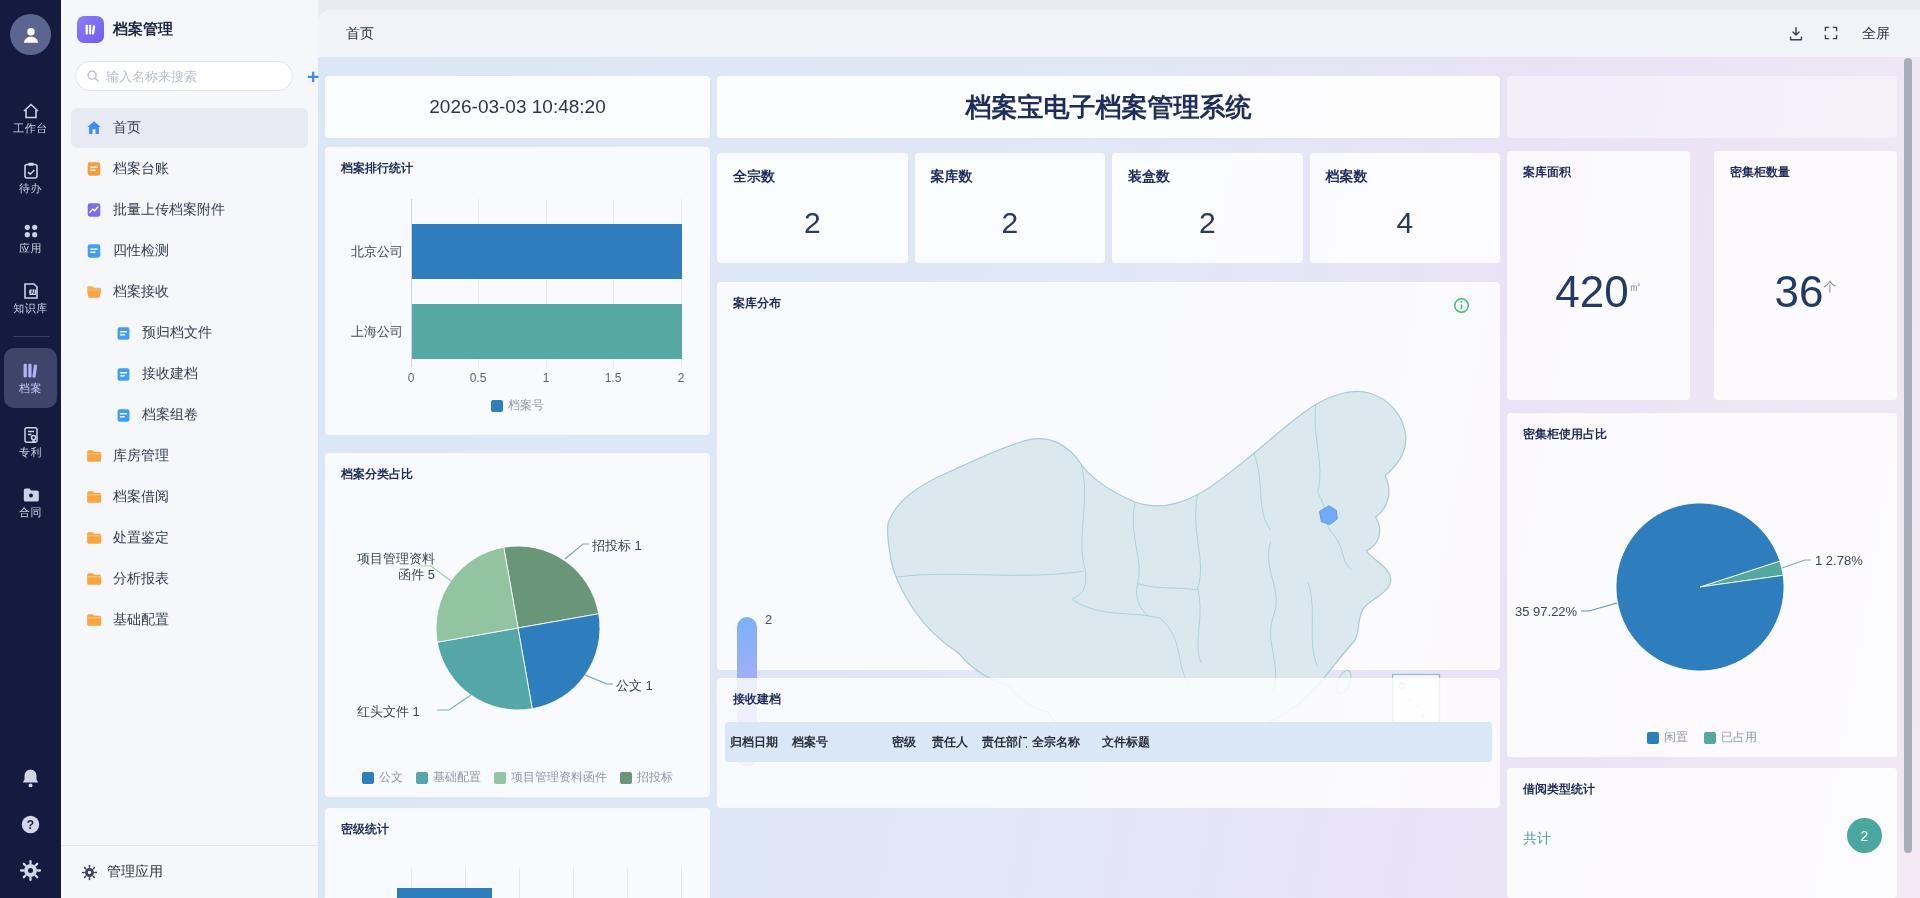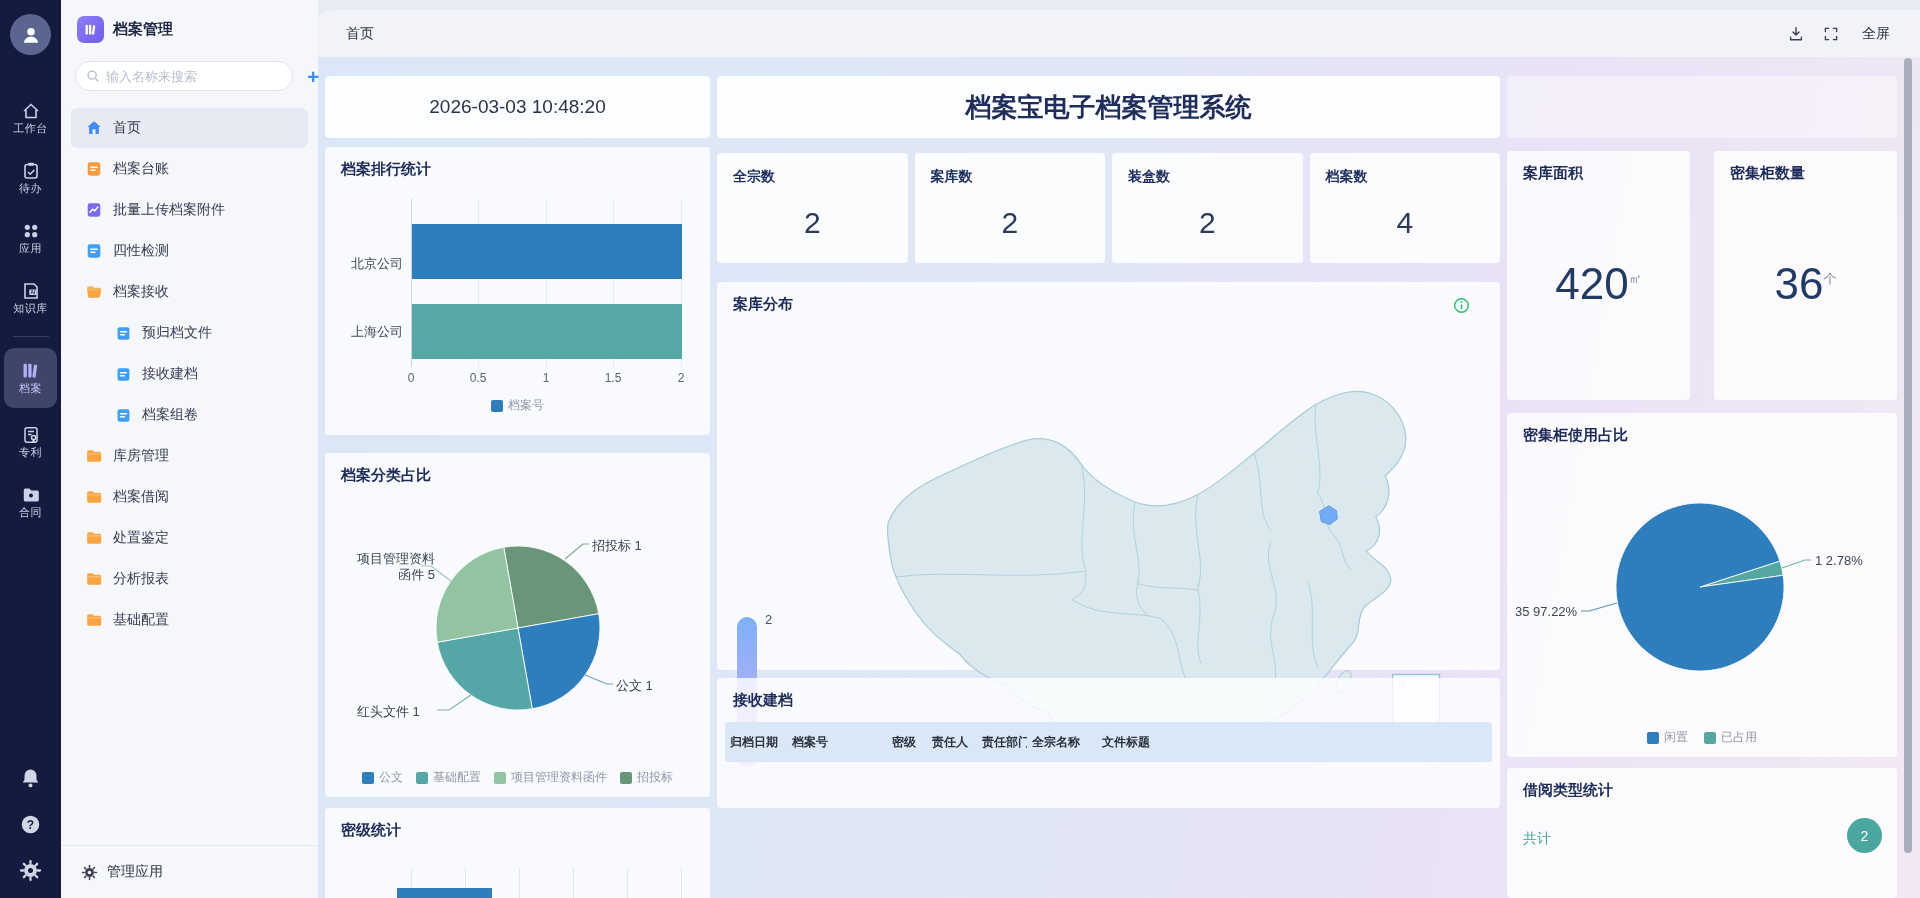--- a/index.html
+++ b/index.html
@@ -29,26 +29,26 @@
   .menu{flex:1;margin-top:12px;overflow:hidden}
   .m-item{height:40px;margin:1px 10px;border-radius:6px;display:flex;align-items:center;gap:10px;padding-left:14px;font-size:14px;color:#333c52;cursor:pointer;white-space:nowrap}
   .m-item.active{background:#e7eaf2}
   .m-item.sub{padding-left:44px}
   .manage-row{height:53px;border-top:1px solid #e5e7ef;display:flex;align-items:center;gap:9px;padding-left:20px;font-size:14px;color:#2b3342;cursor:pointer}
   
   .main{position:absolute;left:318px;top:0;width:1602px;height:898px}
   .panel{position:absolute;left:0;top:10px;right:0;bottom:0;background:#f1f3f9;border-top-left-radius:12px;overflow:hidden}
   .topbar{height:47px;display:flex;align-items:center;padding:0 30px 0 28px;font-size:14px;color:#2b3342}
   .top-right{margin-left:auto;display:flex;align-items:center;gap:18px}
-  .fs-group{display:flex;align-items:center;gap:23px;cursor:pointer}
+  .fs-group{display:flex;align-items:flex-start;gap:23px;cursor:pointer}
   .dashboard{position:absolute;top:47px;left:0;right:0;bottom:0;background:linear-gradient(100deg,#dbe7f6 0%,#e0e7f7 45%,#eae2f6 72%,#f2e9f4 100%);padding:19px 0 0 7px;display:flex;gap:7px;overflow:hidden}
   .col{display:flex;flex-direction:column}
   .col-l{width:385px}.col-m{width:783px}.col-r{width:390px}
   .card{background:rgba(255,255,255,.8);border-radius:4px;position:relative;flex-shrink:0}
-  .card-title{position:absolute;left:16px;top:13px;font-size:15px;font-weight:bold;color:#1c2b5a}
+  .card-title{position:absolute;left:16px;top:13px;font-size:12px;font-weight:bold;color:#1c2b5a}
   
   .dt-card{height:62px;display:flex;align-items:center;justify-content:center;font-size:19px;color:#2b3550;background:rgba(255,255,255,.9)}
   .sys-card{height:62px;display:flex;align-items:center;justify-content:center;font-size:26px;font-weight:600;color:#1f2d5a;background:rgba(255,255,255,.9)}
   .empty-card{height:62px;background:rgba(255,255,255,.42)}
   
   .stats{display:flex;gap:7px;margin-top:15px;height:110px}
   .stat{flex:1;background:rgba(255,255,255,.85);border-radius:4px;padding:15px 16px}
   .stat .sl{font-size:14px;font-weight:bold;color:#1c2d5e}
   .stat .sv{text-align:center;font-size:30px;color:#2b3a5c;margin-top:20px}
   
@@ -68,21 +68,21 @@
   
   .secret-card{height:130px;margin-top:11px}
   .sgrid{position:absolute;top:60px;height:30px;width:1px;background:#dfe8f2}
   .sbar{position:absolute;left:72px;top:80px;width:95px;height:14px;background:#2e7dbd}
   .map-card{height:388px;margin-top:19px}
   .table-card{height:130px;margin-top:8px}
   .thead{position:absolute;left:8px;right:8px;top:44px;height:40px;background:#d9e7f6;border-radius:3px;display:flex;align-items:center;font-size:12px;font-weight:bold;color:#2a2f3a}
   .th{padding-left:5px;white-space:nowrap;overflow:hidden}
   .pair{display:flex;gap:24px;margin-top:13px;height:289px}
   .pair .card{flex:1}
-  .big-num{position:absolute;left:0;right:0;top:108px;text-align:center;font-size:44px;color:#223a66}
+  .big-num{position:absolute;left:0;right:0;top:116px;text-align:center;font-size:44px;color:#223a66}
   .big-num sup{font-size:13px;color:#7a86a0;font-weight:normal}
   .borrow-card{height:130px;margin-top:11px}
   .total-lbl{position:absolute;left:16px;top:62px;font-size:14px;color:#45a39a}
   .badge{position:absolute;left:340px;top:50px;width:35px;height:35px;border-radius:50%;background:#4aa79f;color:#fff;font-size:14px;display:flex;align-items:center;justify-content:center}
   
   .grad-legend{position:absolute;left:20px;top:335px;width:20px;height:150px;border-radius:10px;background:linear-gradient(#7db1f8,#a8aef6,#d9abf3)}
   .grad-max{position:absolute;left:48px;top:330px;font-size:13px;color:#45506b}
   .grad-min{position:absolute;left:48px;top:468px;font-size:13px;color:#45506b}
   .info-ic{position:absolute;right:30px;top:15px;cursor:pointer}
   .scroll-thumb{position:absolute;right:8px;top:58px;width:8px;height:795px;background:#a7adba;border-radius:4px;cursor:grab}
@@ -340,21 +340,21 @@
           <span>2026-03-03 10:48:20</span>
         </div>
 
         <div class="card rank-card">
           <div class="card-title">档案排行统计</div>
           <div class="axisv" style="left:86px"></div>
           <div class="gridv" style="left:153px"></div>
           <div class="gridv" style="left:221px"></div>
           <div class="gridv" style="left:288px"></div>
           <div class="gridv" style="left:356px"></div>
-          <div class="cat-lbl" style="top:108px">北京公司</div>
+          <div class="cat-lbl" style="top:96px">北京公司</div>
           <div class="cat-lbl" style="top:176px">上海公司</div>
           <div class="hbar" style="top: 77px; width: 270px; background: rgb(46, 125, 189);"></div>
           <div class="hbar" style="top: 157px; width: 270px; background: rgb(85, 168, 163);"></div>
           <div class="tick" style="left:86px">0</div>
           <div class="tick" style="left:153px">0.5</div>
           <div class="tick" style="left:221px">1</div>
           <div class="tick" style="left:288px">1.5</div>
           <div class="tick" style="left:356px">2</div>
           <div class="legend" style="top:250px">
             <span class="leg-item">

